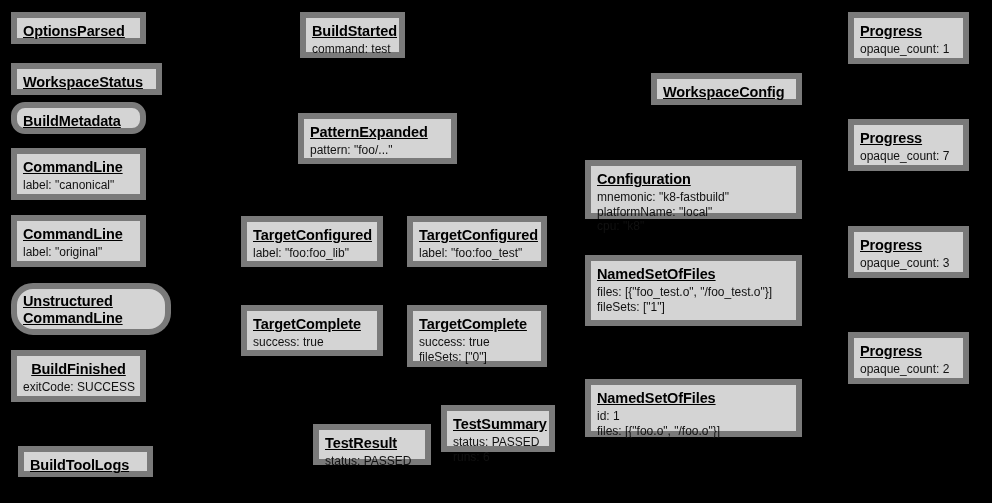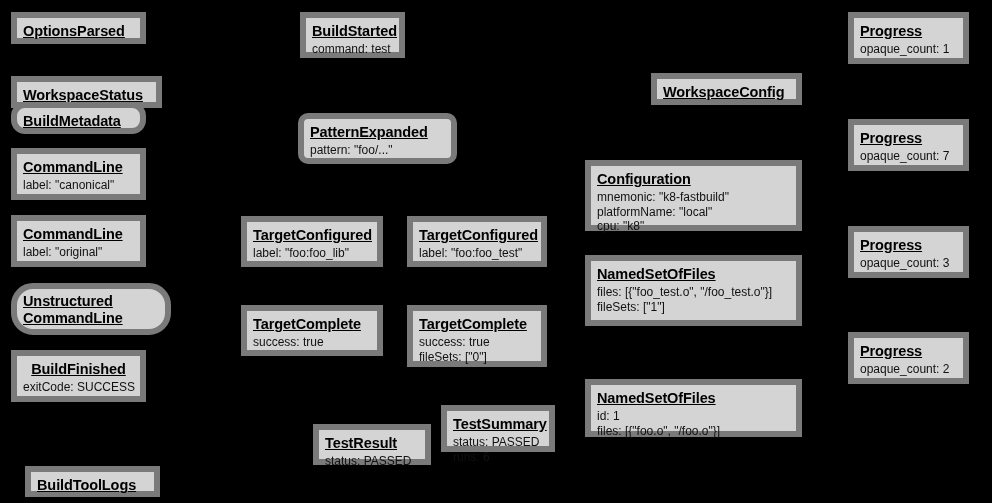--- a/index.html
+++ b/index.html
@@ -45,38 +45,38 @@
   .node-field {
     white-space: nowrap;
     line-height: 1.22;
   }
 </style>
 </head>
 <body>
 
 <div id="canvas" style="width: 992px; height: 503px; background: rgb(0, 0, 0);">
     <div class="node" style="left: 11px; top: 12px; width: 135px; height: 32px; background: rgb(212, 212, 212); border-color: rgb(122, 122, 122);"><span class="node-title">OptionsParsed</span></div>
-    <div class="node" style="left: 11px; top: 76px; width: 151px; height: 32px; background: rgb(212, 212, 212); border-color: rgb(122, 122, 122);"><span class="node-title">WorkspaceStatus</span></div>
+    <div class="node" style="left: 11px; top: 63px; width: 151px; height: 32px; background: rgb(212, 212, 212); border-color: rgb(122, 122, 122);"><span class="node-title">WorkspaceStatus</span></div>
     <div class="node" style="left: 11px; top: 102px; width: 135px; height: 32px; background: rgb(212, 212, 212); border-color: rgb(122, 122, 122); border-radius: 14px;"><span class="node-title">BuildMetadata</span></div>
     <div class="node" style="left: 11px; top: 148px; width: 135px; height: 52px; background: rgb(212, 212, 212); border-color: rgb(122, 122, 122);"><span class="node-title">CommandLine</span><div class="node-fields">
         <div class="node-field">label: "canonical"</div>
       </div></div>
     <div class="node" style="left: 11px; top: 215px; width: 135px; height: 52px; background: rgb(212, 212, 212); border-color: rgb(122, 122, 122);"><span class="node-title">CommandLine</span><div class="node-fields">
         <div class="node-field">label: "original"</div>
       </div></div>
     <div class="node" style="left: 11px; top: 283px; width: 160px; height: 52px; background: rgb(212, 212, 212); border-color: rgb(122, 122, 122); border-radius: 22px;"><span class="node-title">Unstructured
 CommandLine</span></div>
     <div class="node" style="left: 11px; top: 350px; width: 135px; height: 52px; background: rgb(212, 212, 212); border-color: rgb(122, 122, 122); text-align: center;"><span class="node-title">BuildFinished</span><div class="node-fields">
         <div class="node-field">exitCode: SUCCESS</div>
       </div></div>
-    <div class="node" style="left: 25px; top: 446px; width: 135px; height: 31px; background: rgb(212, 212, 212); border-color: rgb(122, 122, 122); margin-top: 20px;"><span class="node-title">BuildToolLogs</span></div>
+    <div class="node" style="left: 18px; top: 446px; width: 135px; height: 31px; background: rgb(212, 212, 212); border-color: rgb(122, 122, 122);"><span class="node-title">BuildToolLogs</span></div>
     <div class="node" style="left: 300px; top: 12px; width: 105px; height: 46px; background: rgb(212, 212, 212); border-color: rgb(122, 122, 122);"><span class="node-title">BuildStarted</span><div class="node-fields">
         <div class="node-field">command: test</div>
       </div></div>
-    <div class="node" style="left: 298px; top: 113px; width: 159px; height: 51px; background: rgb(212, 212, 212); border-color: rgb(122, 122, 122); border-radius: 10px;"><span class="node-title">PatternExpanded</span><div class="node-fields">
+    <div class="node" style="left: 298px; top: 113px; width: 159px; height: 51px; background: rgb(212, 212, 212); border-color: rgb(122, 122, 122);"><span class="node-title">PatternExpanded</span><div class="node-fields">
         <div class="node-field">pattern: "foo/..."</div>
       </div></div>
     <div class="node" style="left: 241px; top: 216px; width: 142px; height: 51px; background: rgb(212, 212, 212); border-color: rgb(122, 122, 122);"><span class="node-title">TargetConfigured</span><div class="node-fields">
         <div class="node-field">label: "foo:foo_lib"</div>
       </div></div>
     <div class="node" style="left: 407px; top: 216px; width: 140px; height: 51px; background: rgb(212, 212, 212); border-color: rgb(122, 122, 122);"><span class="node-title">TargetConfigured</span><div class="node-fields">
         <div class="node-field">label: "foo:foo_test"</div>
       </div></div>
     <div class="node" style="left: 241px; top: 305px; width: 142px; height: 51px; background: rgb(212, 212, 212); border-color: rgb(122, 122, 122);"><span class="node-title">TargetComplete</span><div class="node-fields">
         <div class="node-field">success: true</div>
@@ -86,21 +86,21 @@
         <div class="node-field">fileSets: ["0"]</div>
       </div></div>
     <div class="node" style="left: 313px; top: 424px; width: 118px; height: 41px; background: rgb(212, 212, 212); border-color: rgb(122, 122, 122);"><span class="node-title">TestResult</span><div class="node-fields">
         <div class="node-field">status: PASSED</div>
       </div></div>
     <div class="node" style="left: 441px; top: 405px; width: 114px; height: 47px; background: rgb(212, 212, 212); border-color: rgb(122, 122, 122);"><span class="node-title">TestSummary</span><div class="node-fields">
         <div class="node-field">status: PASSED</div>
         <div class="node-field">runs: 6</div>
       </div></div>
     <div class="node" style="left: 651px; top: 73px; width: 151px; height: 32px; background: rgb(212, 212, 212); border-color: rgb(122, 122, 122);"><span class="node-title">WorkspaceConfig</span></div>
-    <div class="node" style="left: 585px; top: 160px; width: 217px; height: 71px; background: rgb(212, 212, 212); border-color: rgb(122, 122, 122);"><span class="node-title">Configuration</span><div class="node-fields">
+    <div class="node" style="left: 585px; top: 160px; width: 217px; height: 59px; background: rgb(212, 212, 212); border-color: rgb(122, 122, 122);"><span class="node-title">Configuration</span><div class="node-fields">
         <div class="node-field">mnemonic: "k8-fastbuild"</div>
         <div class="node-field">platformName: "local"</div>
         <div class="node-field">cpu: "k8"</div>
       </div></div>
     <div class="node" style="left: 585px; top: 255px; width: 217px; height: 71px; background: rgb(212, 212, 212); border-color: rgb(122, 122, 122);"><span class="node-title">NamedSetOfFiles</span><div class="node-fields">
         <div class="node-field">files: [{"foo_test.o", "/foo_test.o"}]</div>
         <div class="node-field">fileSets: ["1"]</div>
       </div></div>
     <div class="node" style="left: 585px; top: 379px; width: 217px; height: 58px; background: rgb(212, 212, 212); border-color: rgb(122, 122, 122);"><span class="node-title">NamedSetOfFiles</span><div class="node-fields">
         <div class="node-field">id: 1</div>

